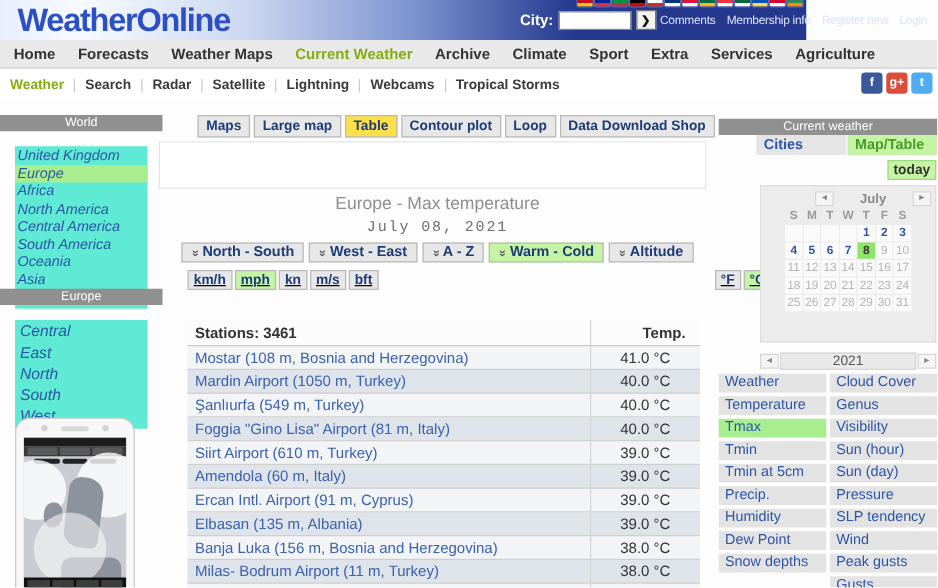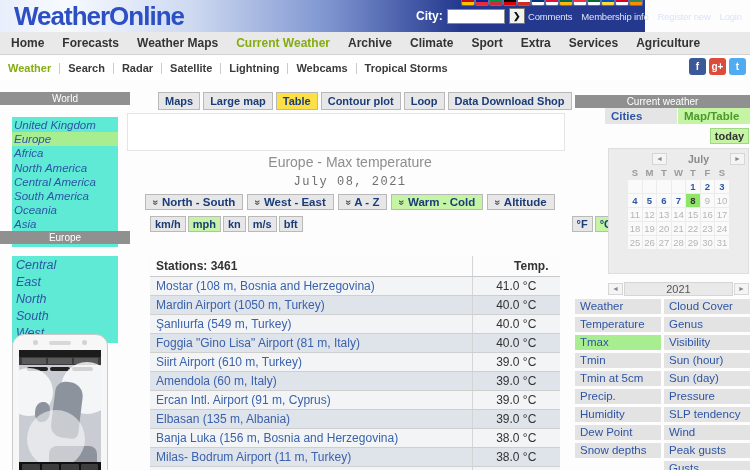--- a/index.html
+++ b/index.html
@@ -85,21 +85,21 @@
   .adbox{position:absolute;left:127px;top:113px;width:438px;height:38px;background:#fff;border:1px solid #e5e5e5;}
   .title{position:absolute;left:140px;top:154px;width:420px;text-align:center;
          font-size:14px;color:#8e8e8e;}
   .date{position:absolute;left:140px;top:175px;width:420px;text-align:center;font-size:12px;
         color:#6f6f6f;font-family:"Liberation Mono","DejaVu Sans Mono",monospace;letter-spacing:1.5px;}
   .sortrow{position:absolute;left:140px;top:194px;width:420px;display:flex;justify-content:center;gap:4px;}
   .sortbtn{display:flex;align-items:center;gap:3px;background:#e7e7e7;border:1px solid #b9b9b9;
            padding:1px 7px;font-size:11.5px;font-weight:bold;color:#1c3c78;text-decoration:none;white-space:nowrap;}
   .sortbtn.active{background:#c5f4a5;}
   .chev{display:inline-block;transform:rotate(90deg);font-size:10px;color:#555;font-weight:bold;}
-  .unitsrow{position:absolute;left:150px;top:216px;width:467px;display:flex;}
+  .unitsrow{position:absolute;left:150px;top:216px;width:467px;display:flex;text-decoration:underline;}
   .unitgroup{display:flex;gap:2px;}
   .unitgroup.right{margin-left:auto;}
   .unitbtn{background:#e7e7e7;border:1px solid #b9b9b9;padding:1px 4px;font-size:11px;font-weight:bold;
            color:#1c3c78;text-decoration:none;white-space:nowrap;}
   .unitbtn.active{background:#c5f4a5;}
 
   .stationtable{position:absolute;left:150px;top:256px;width:410px;border-collapse:collapse;font-size:12px;}
   .stationtable th{background:#fcfcfd;color:#333;font-weight:bold;text-align:left;
                    padding:3px 6px;border-bottom:1px solid #c9c9c9;}
   .stationtable th.st-temp{width:88px;text-align:center;border-left:1px solid #d5d5d5;padding-left:36px;}

